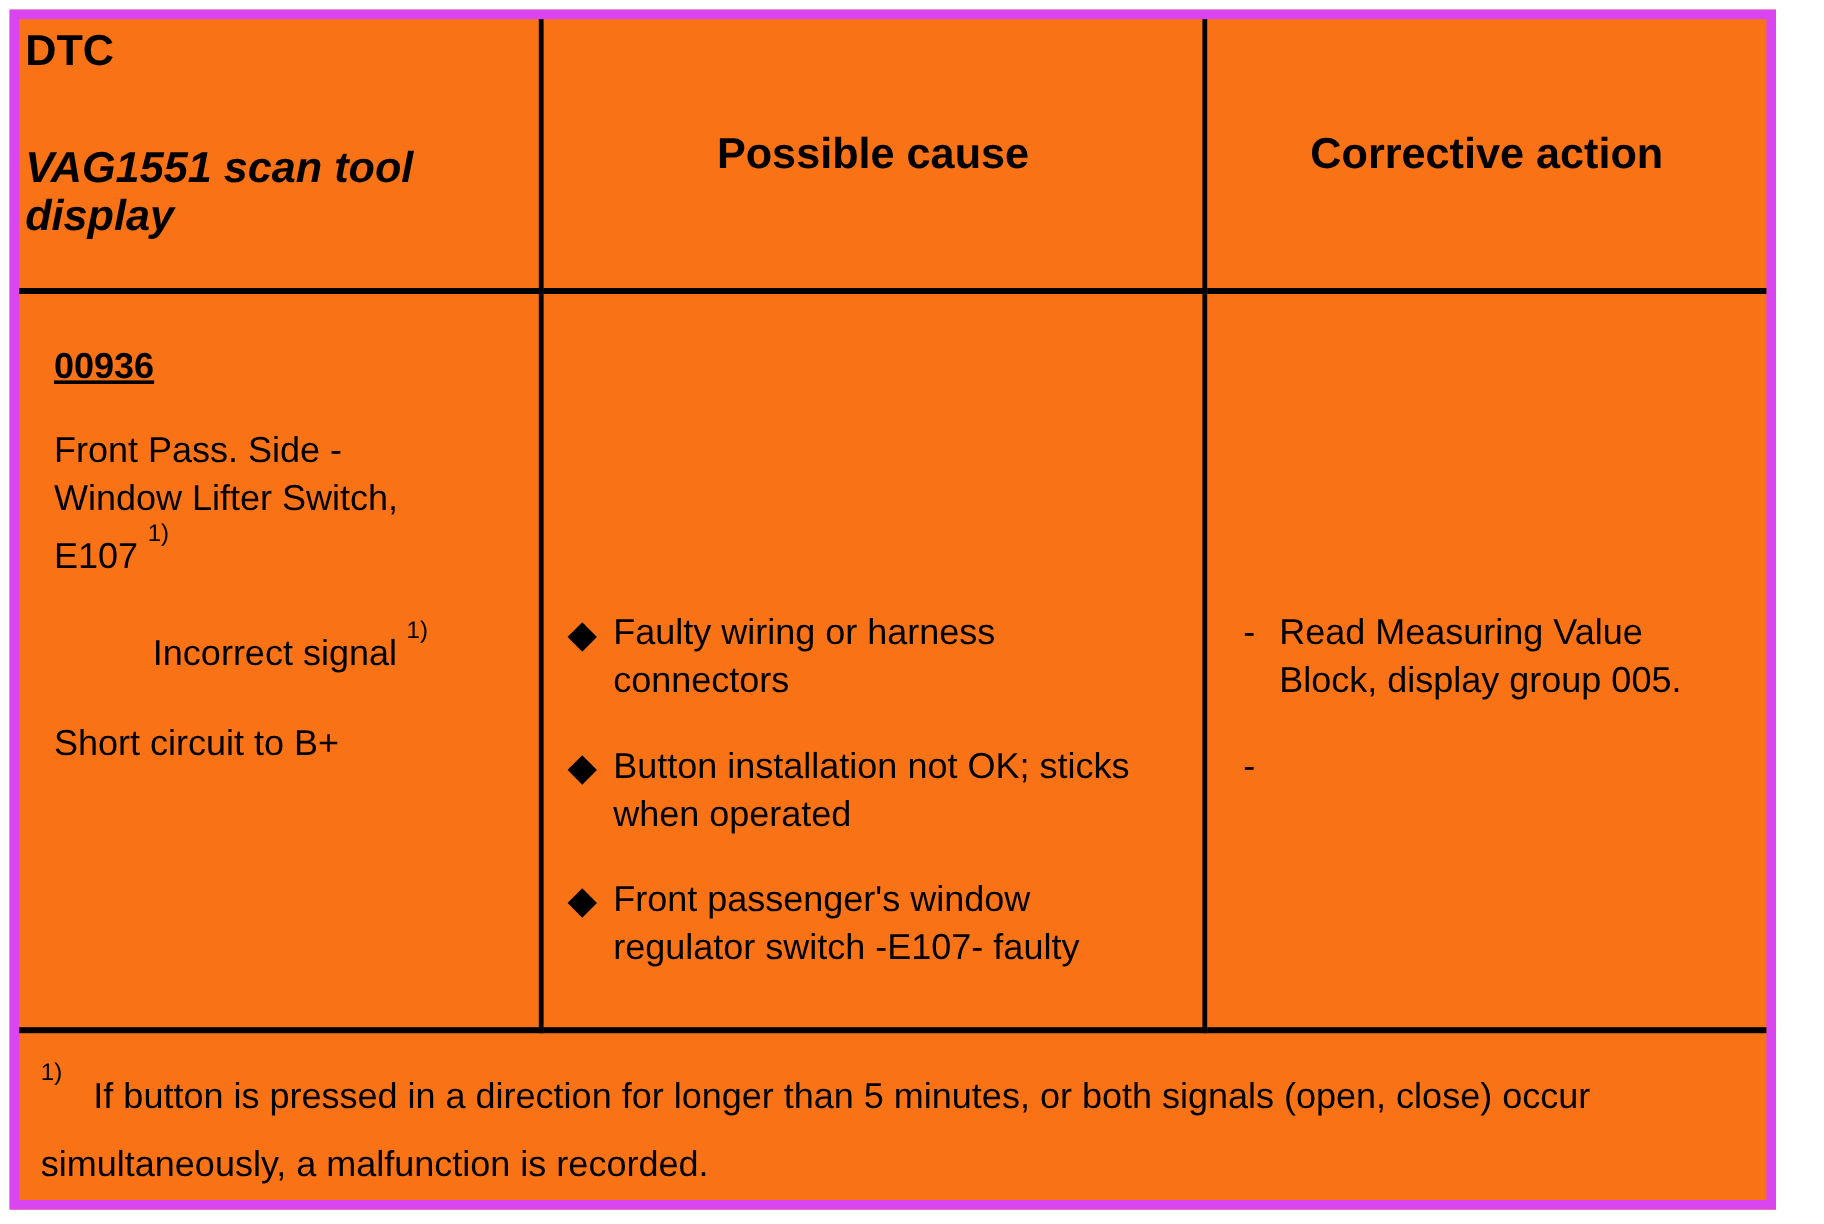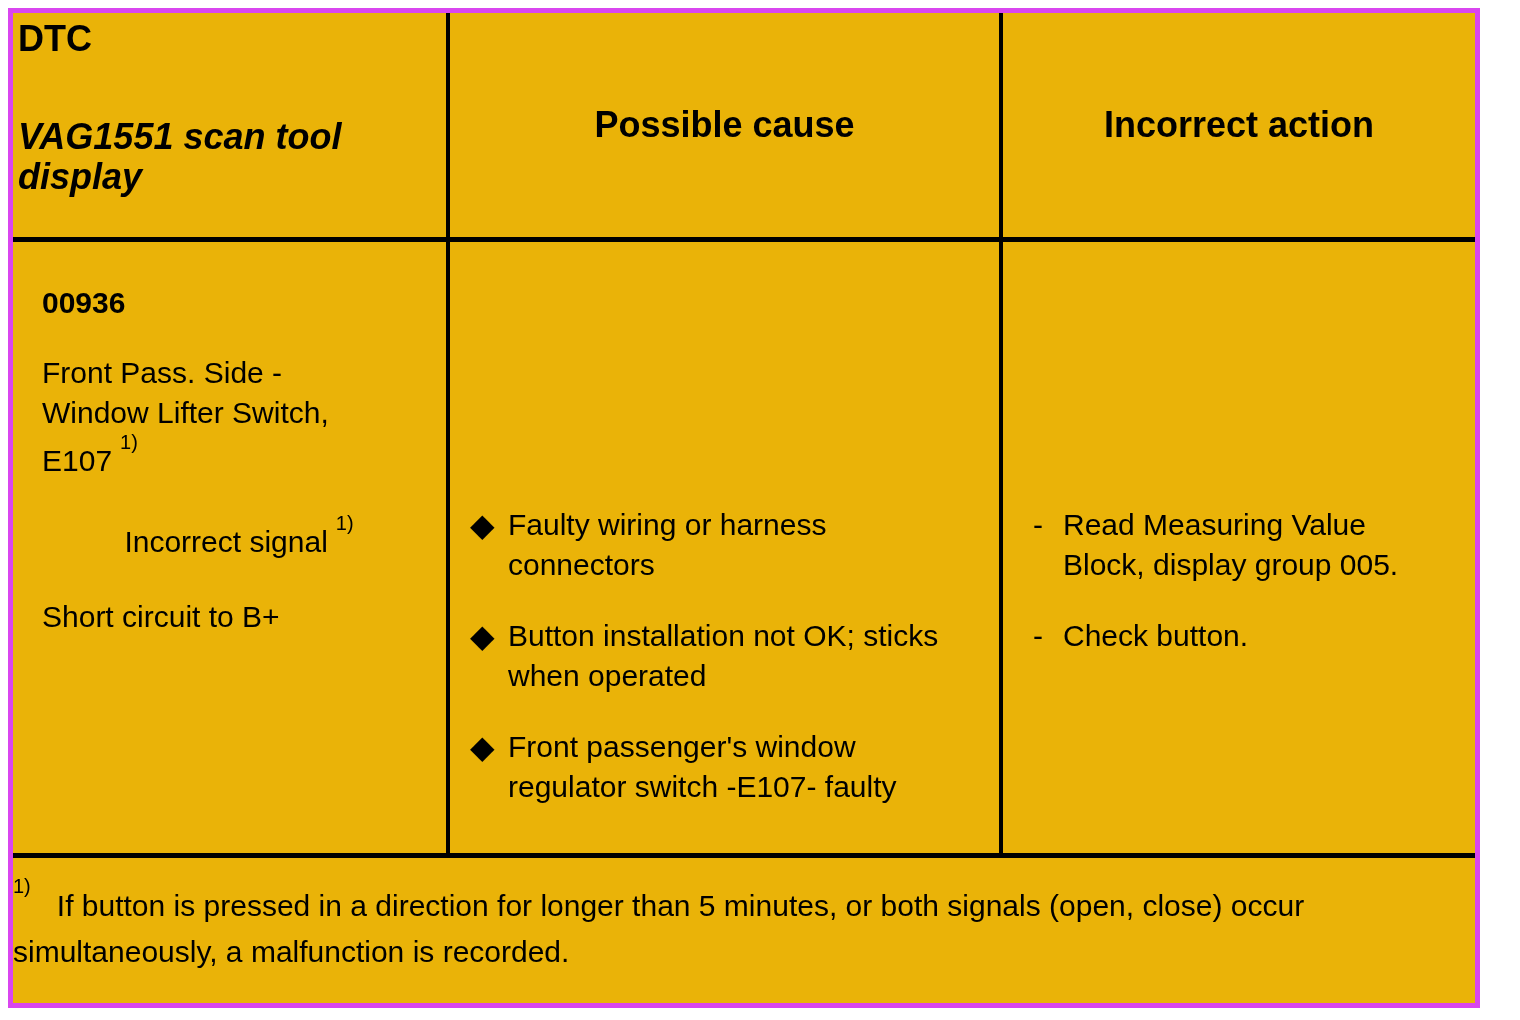--- a/index.html
+++ b/index.html
@@ -7,45 +7,45 @@
     width: 1520px; height: 1020px;
     background: #ffffff;
     font-family: "Liberation Sans", "DejaVu Sans", sans-serif;
     color: #000000;
     overflow: hidden;
   }
   .doc-table {
     position: absolute;
     left: 8px; top: 8px;
     width: 1472px; height: 1000px;
-    border: 5px solid #d946ef;
+    border: 8px solid #d946ef;
     display: grid;
     grid-template-columns: 437px 553px 1fr;
     grid-template-rows: 229px 616px 1fr;
-    background: #eab308;
+    background: #f97316;
   }
   .cell { overflow: hidden; }
   .b-r { border-right: 4px solid #000; }
   .b-b { border-bottom: 5px solid #000; }
 
   
   .hdr { font-weight: bold; font-size: 36px; line-height: 40px; }
   .hdr-dtc { padding: 6px 8px 0 5px; }
   .hdr-dtc .scan-tool { margin-top: 58px; font-style: italic; }
   .hdr-center {
     display: flex; align-items: center; justify-content: center;
     text-align: right;
   }
 
   
   .body-txt { font-size: 30px; line-height: 40px; }
 
   
   .body-dtc { padding: 41px 10px 0 29px; }
-  .body-dtc .dtc-code { font-weight: bold; }
+  .body-dtc .dtc-code { font-weight: bold; text-decoration: underline; }
   .body-dtc .dtc-name { margin-top: 30px; }
   .body-dtc .symptom-1 { margin-top: 33px; text-align: center; }
   .body-dtc .symptom-2 { margin-top: 35px; }
 
   sup.fn-ref {
     font-size: 20px;
     position: relative; top: -11px;
     margin-left: 8px;
   }
 
@@ -63,22 +63,22 @@
   .action-item { display: flex; margin-bottom: 31px; }
   .action-item .dash {
     flex: none; width: 30px;
     font-size: 30px; line-height: 40px;
   }
   .action-item .action-text { max-width: 370px; }
 
   
   .footnote-cell {
     grid-column: 1 / 4;
-    padding: 17px 14px 0 0;
-    font-size: 30px; line-height: 46px;
+    padding: 17px 14px 0 18px;
+    font-size: 30px; line-height: 57px;
   }
   .footnote-cell sup.fn-marker {
     font-size: 20px;
     position: relative; top: -12px;
     margin-left: 0; margin-right: 26px;
   }
 </style>
 </head>
 <body>
 
@@ -88,21 +88,21 @@
     <div>DTC</div>
     <div class="scan-tool">
       <div>VAG1551 scan tool</div>
       <div>display</div>
     </div>
   </div>
   <div class="cell hdr hdr-center b-r b-b">
     <span>Possible cause</span>
   </div>
   <div class="cell hdr hdr-center b-b">
-    <span>Incorrect action</span>
+    <span>Corrective action</span>
   </div>
 
   <div class="cell body-txt body-dtc b-r b-b">
     <div class="dtc-code">00936</div>
     <div class="dtc-name">
       <div>Front Pass. Side -</div>
       <div>Window Lifter Switch,</div>
       <div><span>E107</span><sup class="fn-ref">1)</sup></div>
     </div>
     <div class="symptom-1"><span>Incorrect signal</span><sup class="fn-ref">1)</sup></div>
@@ -124,21 +124,20 @@
     </div>
   </div>
 
   <div class="cell body-txt body-actions b-b">
     <div class="action-item">
       <span class="dash">-</span>
       <div class="action-text">Read Measuring Value Block, display group 005.</div>
     </div>
     <div class="action-item">
       <span class="dash">-</span>
-      <div class="action-text">Check button.</div>
     </div>
   </div>
 
   <div class="cell footnote-cell">
     <p><sup class="fn-marker">1)</sup><span>If button is pressed in a direction for longer than 5 minutes, or both signals (open, close) occur simultaneously, a malfunction is recorded.</span></p>
   </div>
 
 </div>
 
 </body></html>

